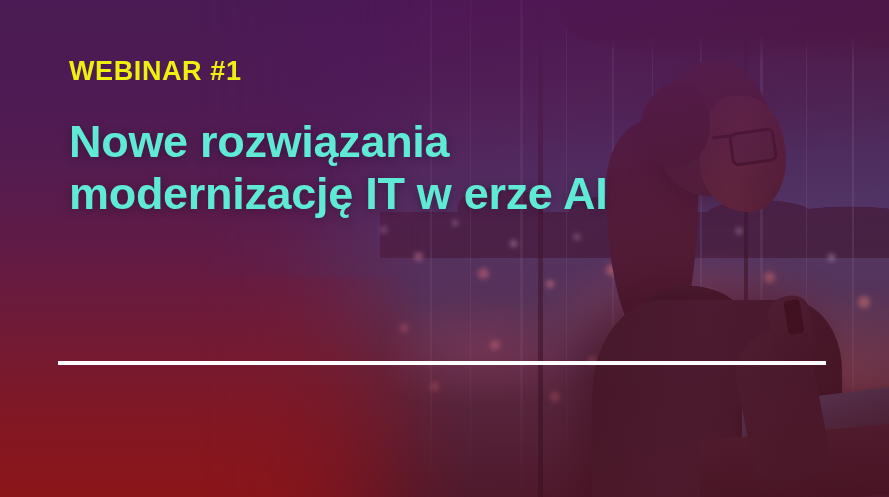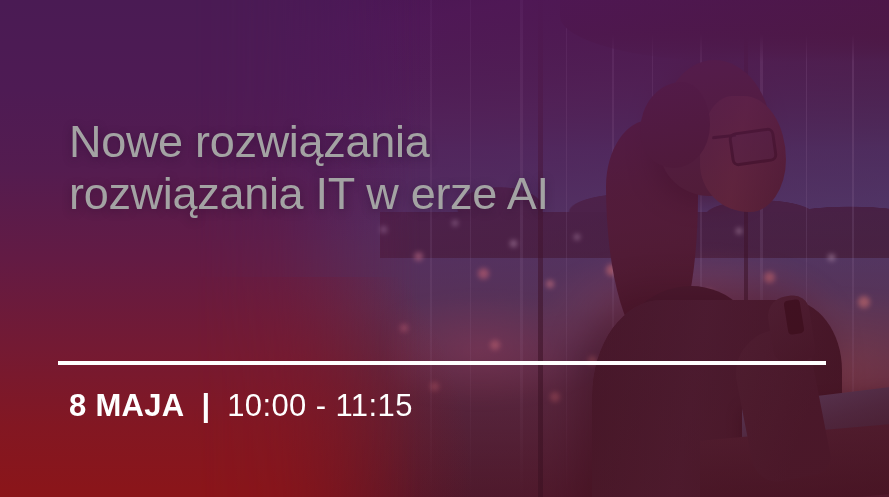--- a/index.html
+++ b/index.html
@@ -334,23 +334,23 @@
     letter-spacing: .6px;
     color: #eef10d;
     line-height: 1;
     white-space: nowrap;
   }
 
   .headline {
     position: absolute;
     left: 69px;
     top: 116px;
-    color: #a3a3a3;
+    color: #5eead4;
     font-size: 45px;
-    font-weight: normal;
+    font-weight: bold;
     line-height: 52px;
     letter-spacing: -.3px;
     white-space: nowrap;
     text-shadow: 0 2px 10px rgba(30,6,34,.35);
   }
   .headline div { display: block; }
 
   .rule {
     position: absolute;
     left: 58px;
@@ -458,28 +458,24 @@
     </div>
   </div>
 
   <div class="grade"></div>
   <div class="purplepool"></div>
   <div class="redpool"></div>
   <div class="flatleft"></div>
 
   <div class="content">
 
+    <div class="eyebrow">WEBINAR #1</div>
 
     <div class="headline">
       <div>Nowe rozwiązania</div>
-      <div>rozwiązania IT w erze AI</div>
+      <div>modernizację IT w erze AI</div>
     </div>
 
     <div class="rule"></div>
 
-    <div class="meta">
-      <span class="date">8 MAJA</span>
-      <span class="sep">|</span>
-      <span class="time">10:00 - 11:15</span>
-    </div>
 
   </div>
 </div>
 
 </body></html>

